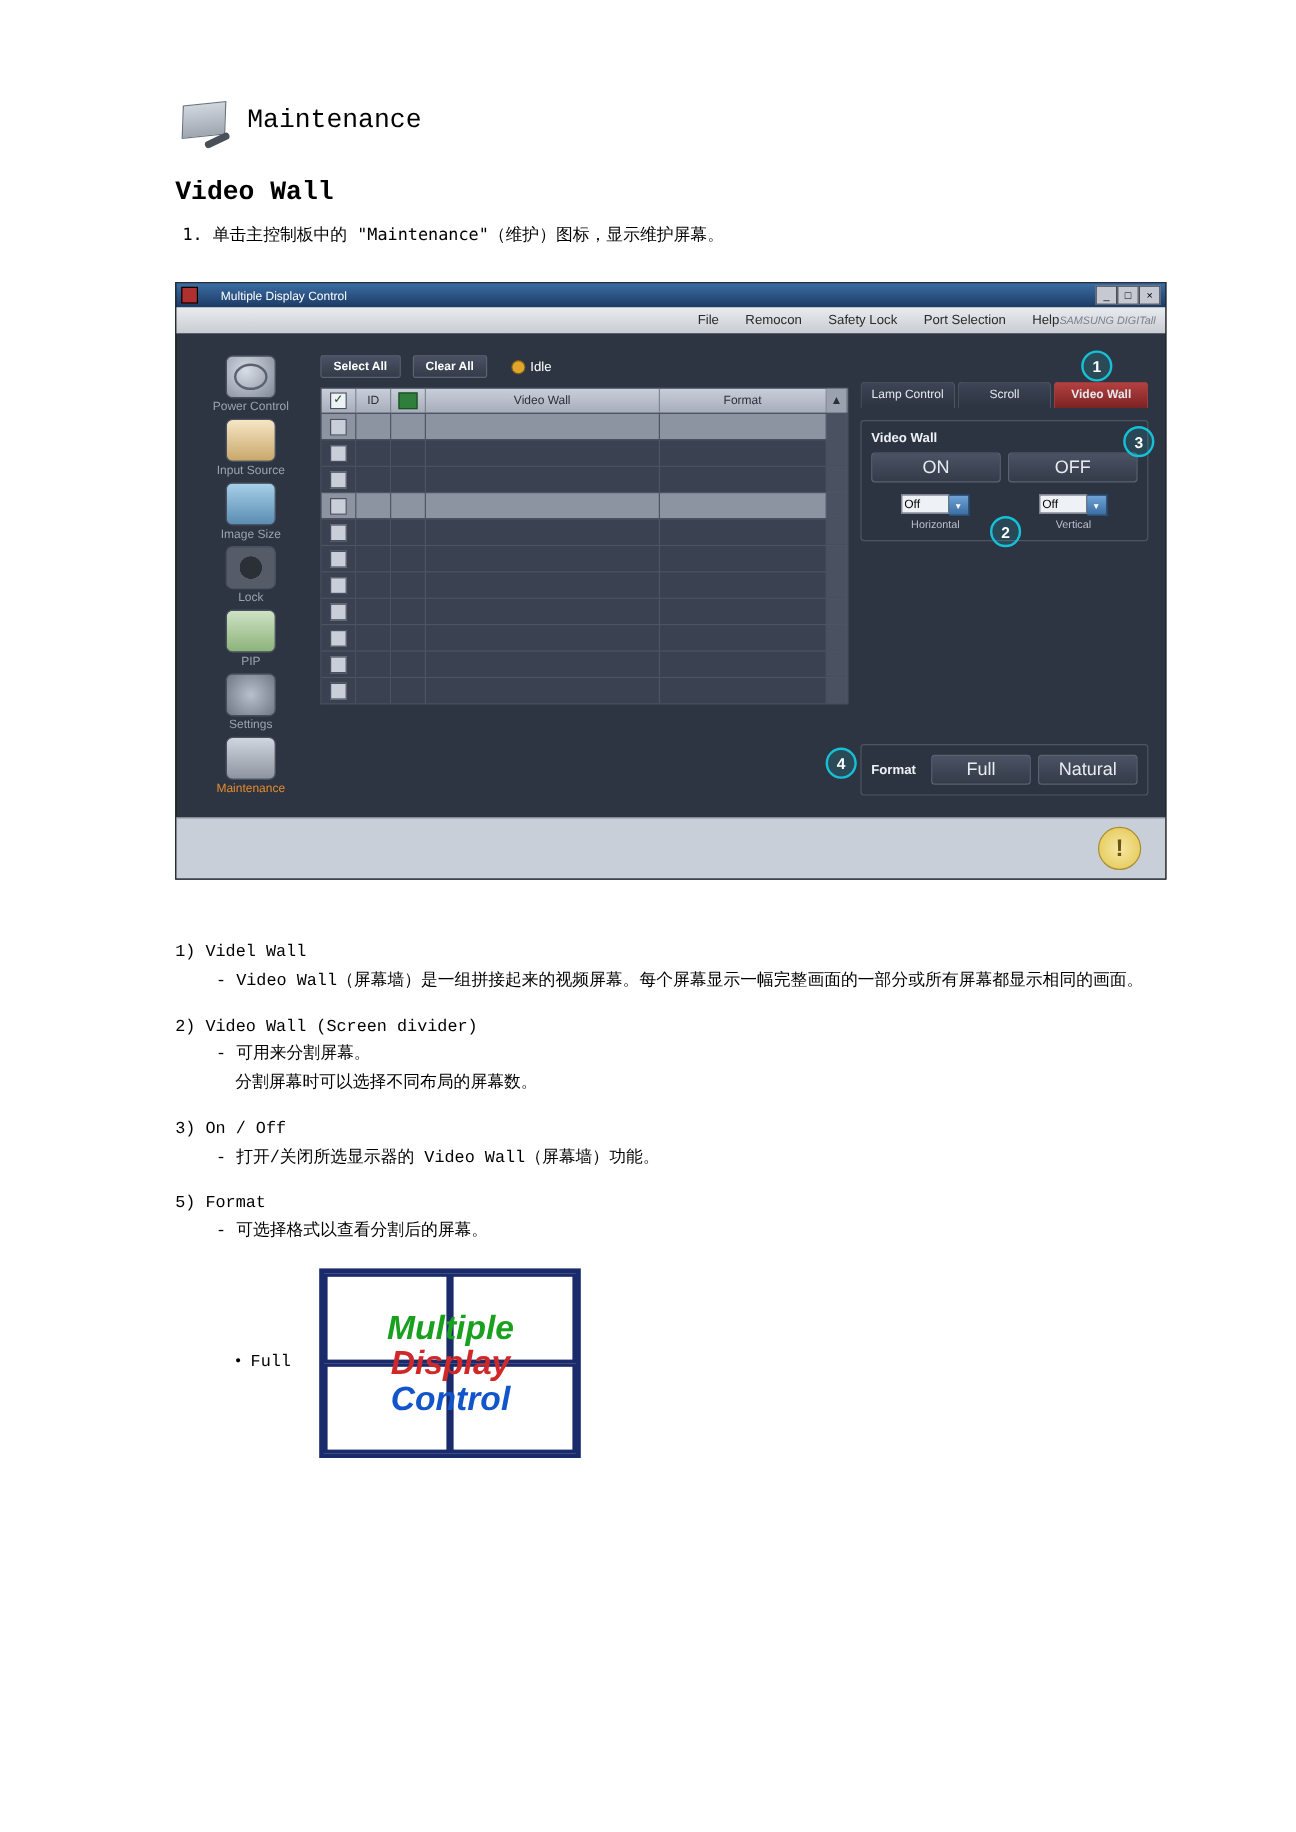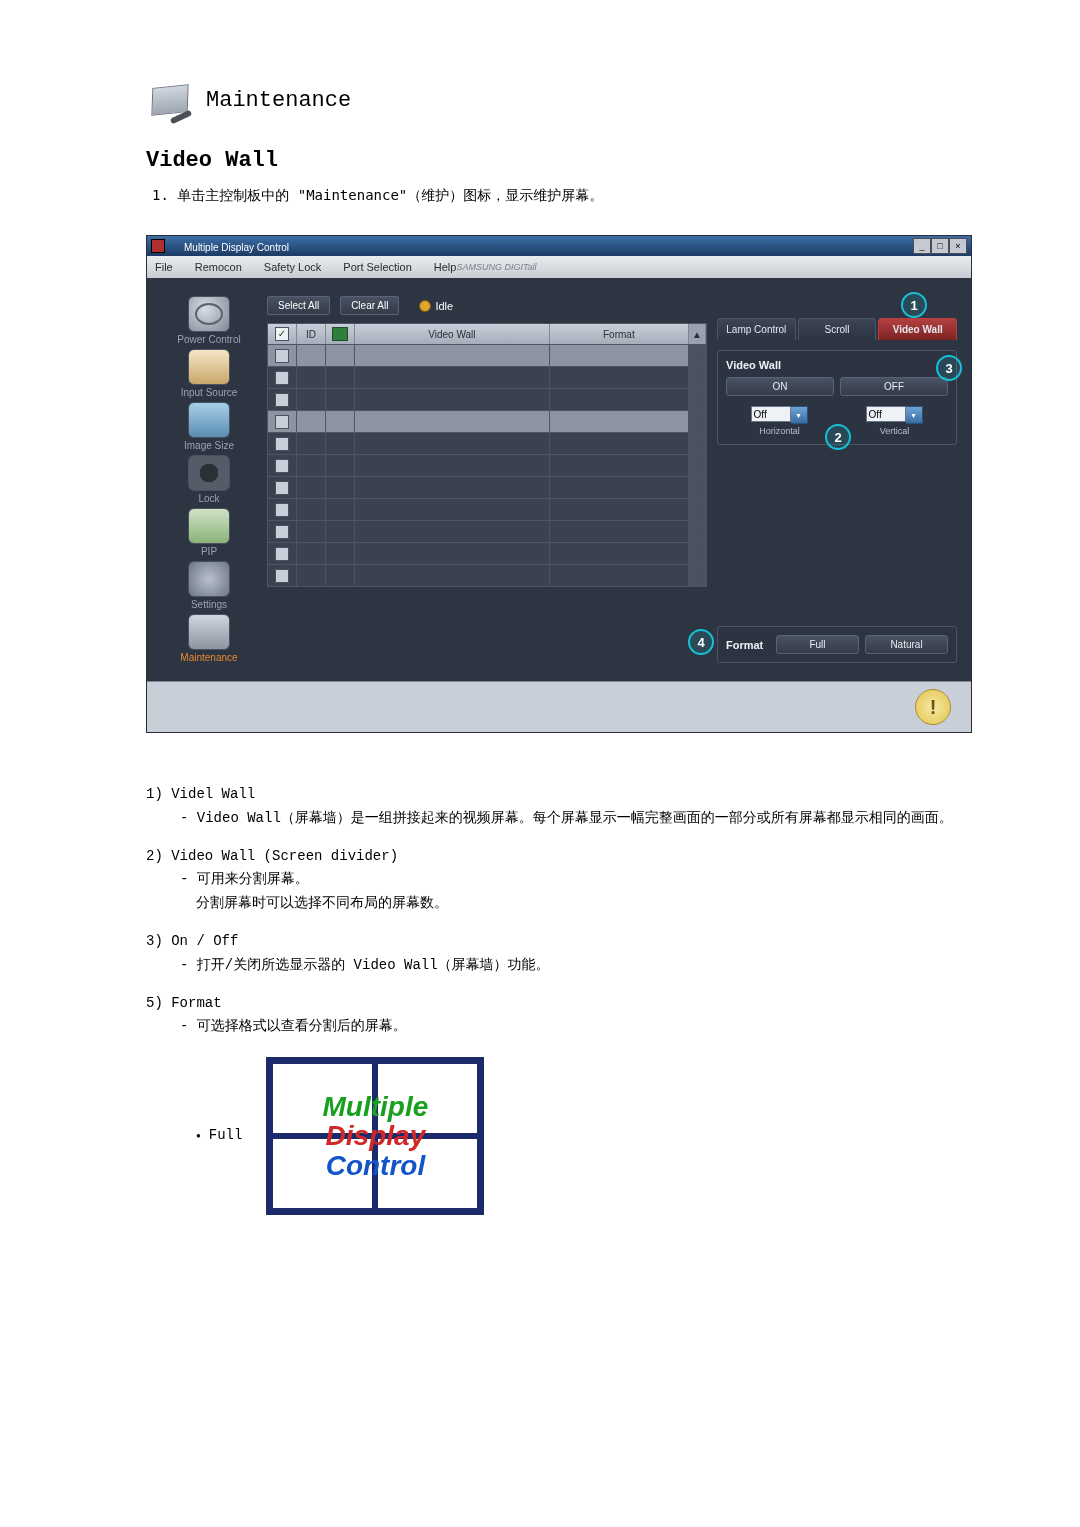--- a/index.html
+++ b/index.html
@@ -13,40 +13,40 @@
   .section-title{font-family:"Courier New",monospace;font-size:22px;margin:0 0 14px 0;}
   .step{font-family:"SimSun",monospace;font-size:14px;margin:0 0 30px 6px;}
   
   .shot-wrap{display:flex;justify-content:center;margin-bottom:50px;}
   .win{width:830px;background:#000;border:1px solid #2a2f39;}
   .titlebar{height:20px;background:linear-gradient(#3b6ea5,#1c3a64);display:flex;align-items:center;justify-content:space-between;padding:0 4px;font-size:10px;color:#fff;}
   .titlebar .tb-left{display:flex;align-items:flex-end;gap:19px;}
   .titlebar .tb-icon{width:12px;height:12px;background:#b03030;border:1px solid #000;}
   .winbtns{display:flex;gap:0;}
   .winbtns span{width:16px;height:14px;background:#c6c9d2;border:1px solid #4a4f5a;font-size:9px;line-height:14px;text-align:center;color:#000;}
-  .menubar{height:22px;background:linear-gradient(#e9ecef,#c8ccd2);display:flex;align-items:center;justify-content:flex-start;padding:0 8px;font-size:11px;color:#2a2a2a;}
+  .menubar{height:22px;background:linear-gradient(#e9ecef,#c8ccd2);display:flex;align-items:center;justify-content:flex-end;padding:0 8px;font-size:11px;color:#2a2a2a;}
   .menubar .menu{display:flex;gap:22px;}
   .menubar .brand{font-size:9px;color:#7a818b;font-style:italic;}
   .body{background:#2e3542;display:flex;padding:18px 14px;gap:10px;}
   
   .sidebar{width:96px;display:flex;flex-direction:column;align-items:center;gap:4px;}
   .sb-item{width:100%;text-align:center;color:#9aa3b2;font-size:10px;}
   .sb-item.active{color:#e58a2e;}
   .sb-ic{width:40px;height:34px;margin:0 auto 2px auto;background:radial-gradient(circle at 40% 35%,#d7dde6,#7e8794);border:1px solid #4a5160;border-radius:6px;position:relative;}
   .sb-ic.pc::after{content:"";position:absolute;inset:6px;border:2px solid #5a6270;border-radius:50%;}
   .sb-ic.is{background:linear-gradient(#f6e6c6,#c9a76a);}
   .sb-ic.im{background:linear-gradient(#a7cfe8,#5a8db2);}
   .sb-ic.tm{background:radial-gradient(circle,#2b2f36 35%,#555c68 36%);}
   .sb-ic.pip{background:linear-gradient(#cfe2c5,#8bb37a);}
   .sb-ic.st{background:radial-gradient(circle,#b8c0cc,#6d7684);}
   .sb-ic.mt{background:linear-gradient(#d0d6de,#8c94a0);}
   
   .center{flex:1;display:flex;flex-direction:column;}
   .topbtns{display:flex;align-items:center;gap:10px;margin-bottom:8px;}
-  .btn{font-size:10px;color:#fff;background:linear-gradient(#495264,#343b49);border:1px solid #5a6374;padding:3px 10px;border-radius:2px;}
+  .btn{font-size:10px;color:#fff;background:linear-gradient(#495264,#343b49);border:1px solid #5a6374;padding:3px 10px;border-radius:2px;font-weight:bold;}
   .status{display:flex;align-items:center;gap:4px;color:#fff;font-size:11px;margin-left:10px;}
   .dot{width:10px;height:10px;border-radius:50%;background:#e0a52a;border:1px solid #7a5a18;}
   .grid{border:1px solid #4d5564;background:#343b49;}
   .ghdr{display:flex;height:20px;background:linear-gradient(#c9cfd9,#a6adba);}
   .gh{border-right:1px solid #7e8694;font-size:10px;color:#2a2f39;display:flex;align-items:center;justify-content:center;}
   .gh.chk{width:28px;}
   .gh.id{width:28px;}
   .gh.ic{width:28px;}
   .gh.vw{flex:1.4;}
   .gh.fm{flex:1;}
@@ -63,21 +63,21 @@
   .chkbox{width:12px;height:12px;background:#c9cfd9;border:1px solid #4a5160;font-size:10px;line-height:12px;text-align:center;color:#1a4f1a;}
   
   .right{width:240px;display:flex;flex-direction:column;gap:10px;padding-top:22px;position:relative;}
   .tabs{display:flex;gap:2px;position:relative;}
   .tab{flex:1;font-size:10px;color:#e4e8ee;text-align:center;padding:5px 2px;background:linear-gradient(#3d4556,#2c3341);border:1px solid #4d5564;border-bottom:none;border-radius:4px 4px 0 0;}
   .tab.active{background:linear-gradient(#b44040,#7c2323);border-color:#b44040;font-weight:bold;}
   .marker{position:absolute;width:22px;height:22px;border:2px solid #16c0d6;border-radius:50%;background:rgba(22,192,214,.15);color:#fff;font-size:13px;font-weight:bold;display:flex;align-items:center;justify-content:center;z-index:5;}
   .panel{background:#2c3341;border:1px solid #4d5564;border-radius:3px;padding:8px;}
   .panel .ptitle{color:#eef1f5;font-size:11px;font-weight:bold;margin-bottom:6px;}
   .onoff{display:flex;gap:6px;align-items:center;margin-bottom:10px;}
-  .pill{flex:1;text-align:center;font-size:10px;padding:3px 0;border-radius:3px;background:linear-gradient(#4a5364,#343b49);border:1px solid #5a6374;color:#e8ebf0;}
+  .pill{flex:1;text-align:center;font-size:15px;padding:3px 0;border-radius:3px;background:linear-gradient(#4a5364,#343b49);border:1px solid #5a6374;color:#e8ebf0;}
   .selrow{display:flex;gap:8px;align-items:flex-start;}
   .selcol{flex:1;text-align:center;}
   .sel{display:flex;width:58px;margin:0 auto;}
   .sel input{width:40px;height:16px;font-size:10px;border:1px solid #6d7684;background:#eef1f5;padding:0 2px;box-sizing:border-box;}
   .sel .dd{width:16px;height:16px;background:linear-gradient(#6fa3d6,#3a6ea3);border:1px solid #2a4f78;border-left:none;display:flex;align-items:center;justify-content:center;color:#fff;font-size:8px;}
   .sublab{font-size:9px;color:#b9c0cc;margin-top:2px;}
   .fmtpanel{display:flex;align-items:center;gap:6px;}
   .fmtpanel .lab{color:#eef1f5;font-size:11px;font-weight:bold;width:44px;}
   .fmtpanel .pill{flex:1;}
   .alertbar{height:50px;background:#c9cfd9;border-top:1px solid #7e8694;display:flex;justify-content:flex-end;align-items:center;padding:0 20px;}

